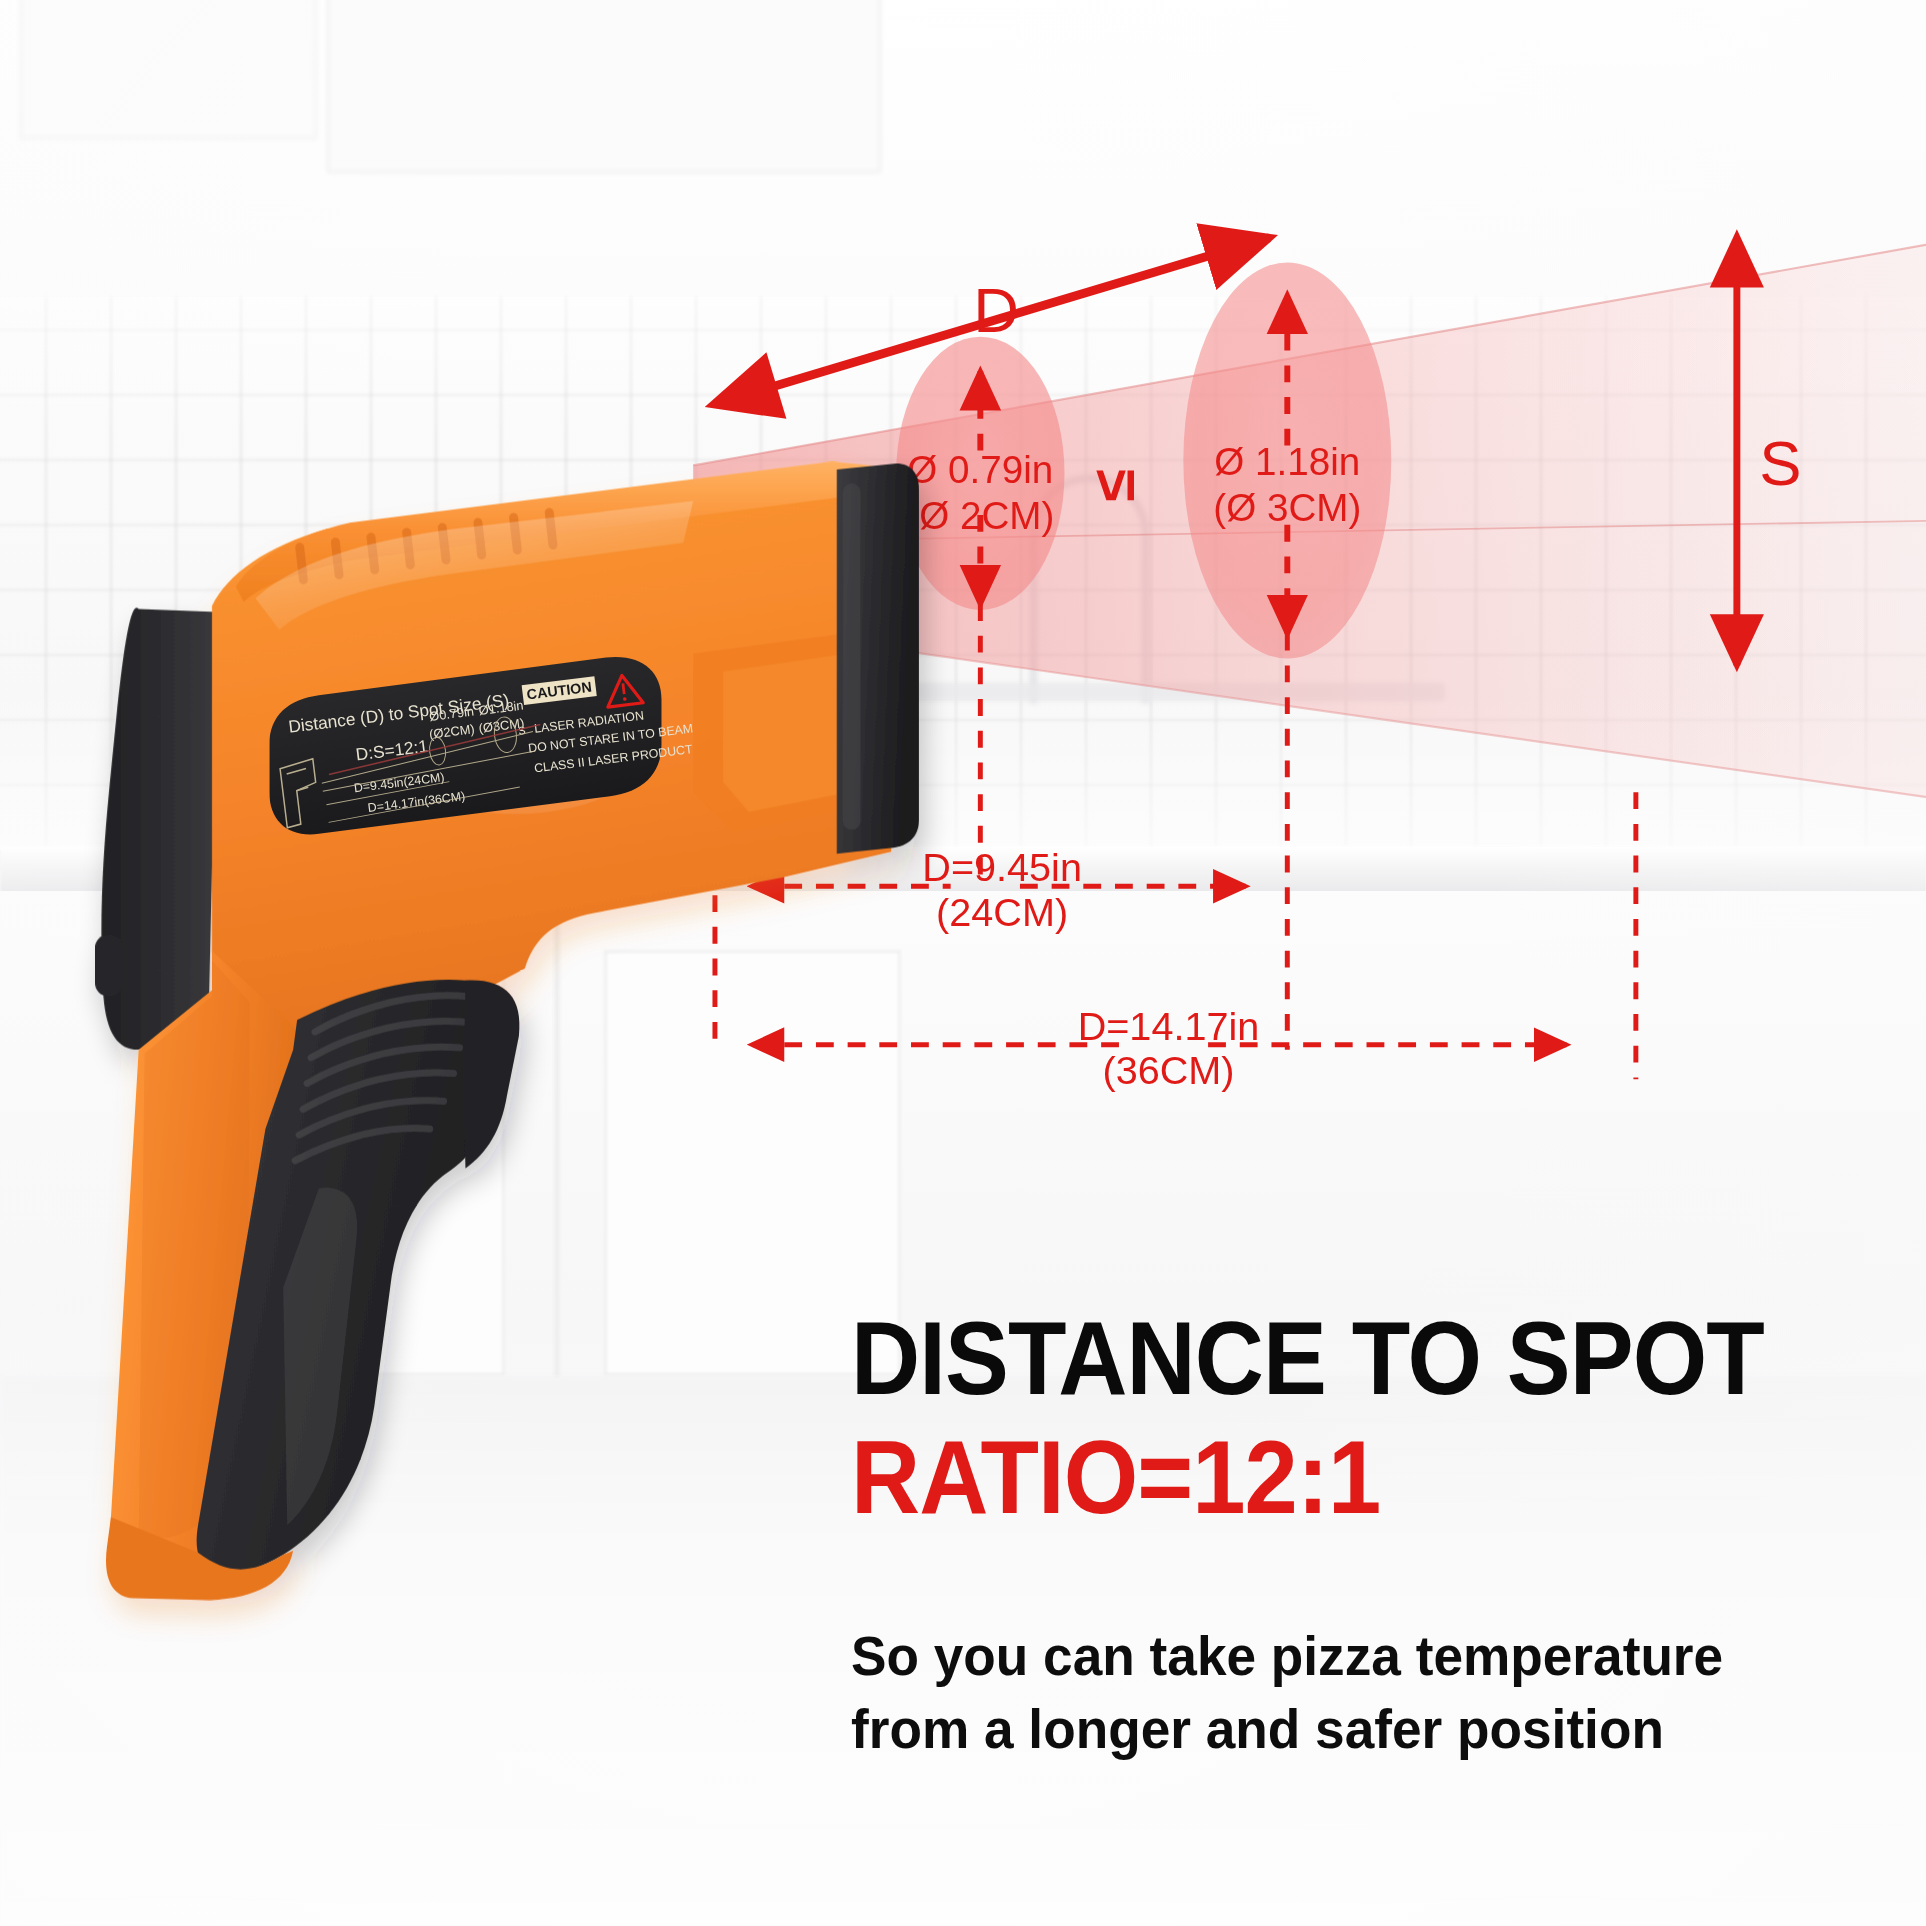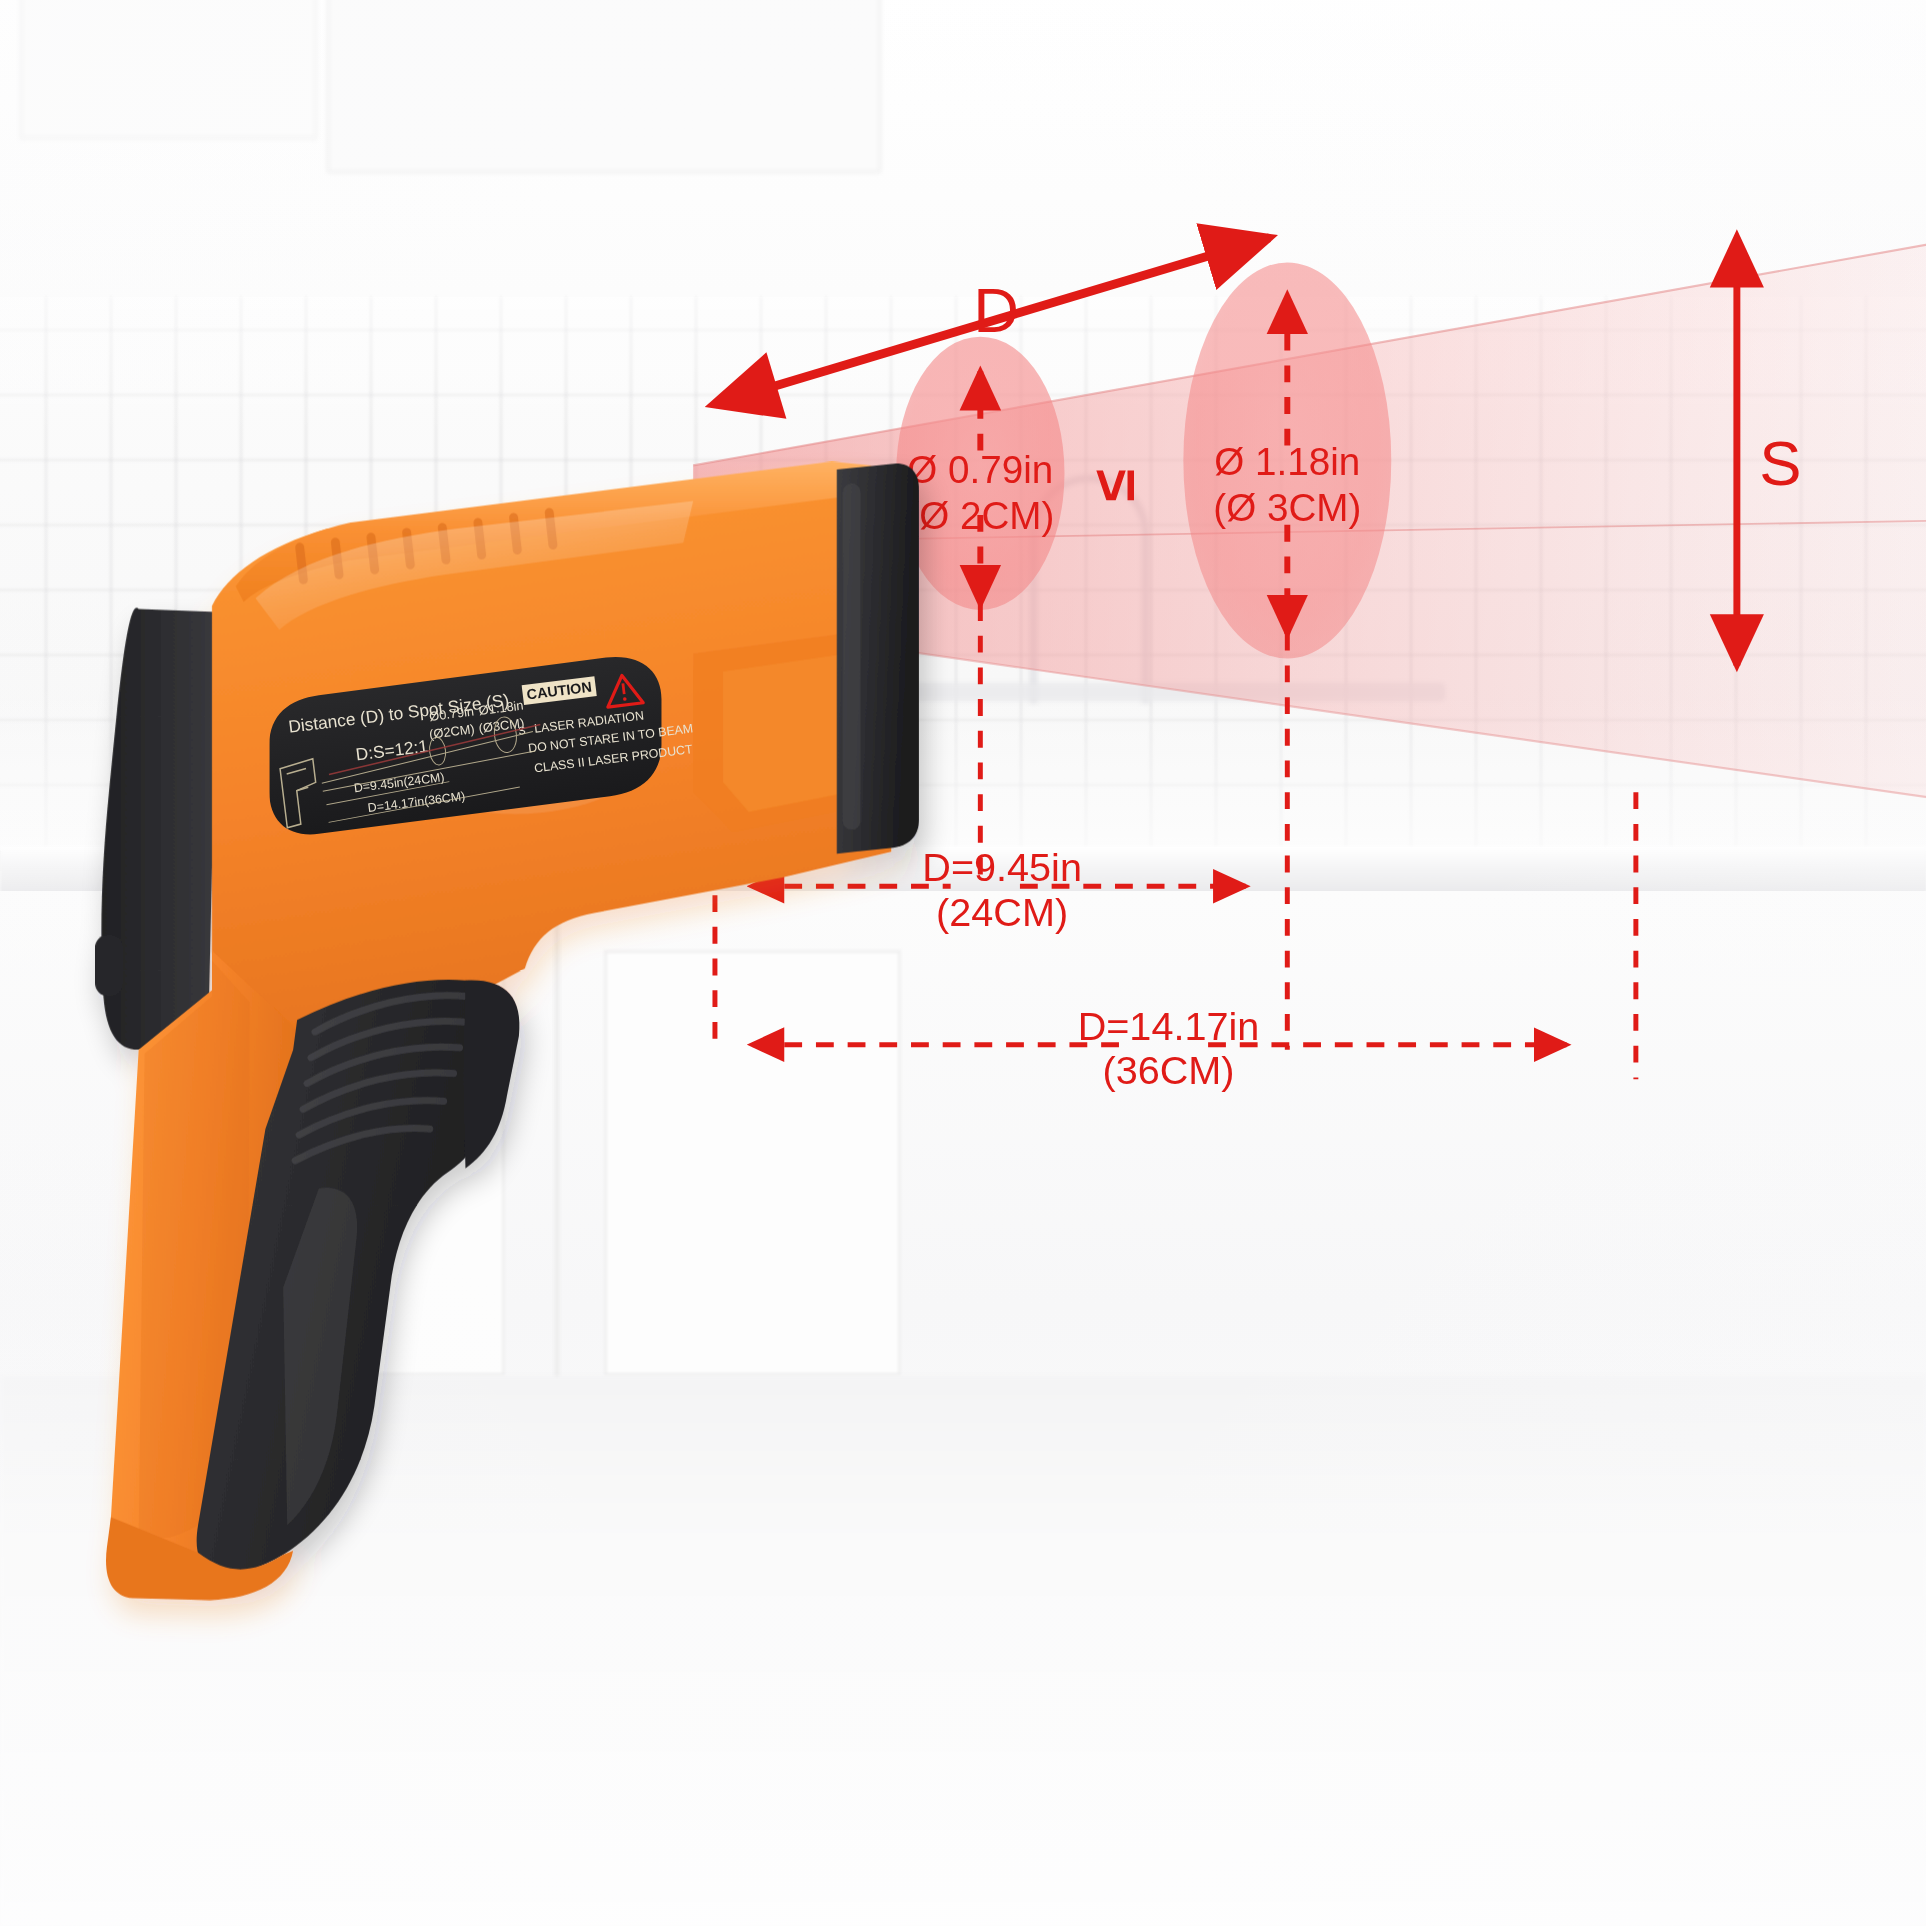--- a/index.html
+++ b/index.html
@@ -444,15 +444,23 @@
         <line x1="322" y1="786" x2="540" y2="772"></line>
         <ellipse cx="442" cy="760" rx="8" ry="14"></ellipse>
         <ellipse cx="512" cy="752" rx="11" ry="18"></ellipse>
         <line x1="324" y1="800" x2="450" y2="792"></line>
         <line x1="324" y1="818" x2="520" y2="806"></line>
       </g>
       <line x1="330" y1="770" x2="548" y2="746" stroke="#9B3A3A" stroke-width="1.6" opacity=".85" transform="rotate(-7 430 758)"></line>
     </g>
   </svg>
 
+  <div class="txt-block">
+    <div class="headline">DISTANCE TO SPOT</div>
+    <div class="headline-red">RATIO=12:1</div>
+    <div class="subline">
+      <div>So you can take pizza temperature</div>
+      <div>from a longer and safer position</div>
+    </div>
+  </div>
 
 </div>
 
 
 </body></html>

